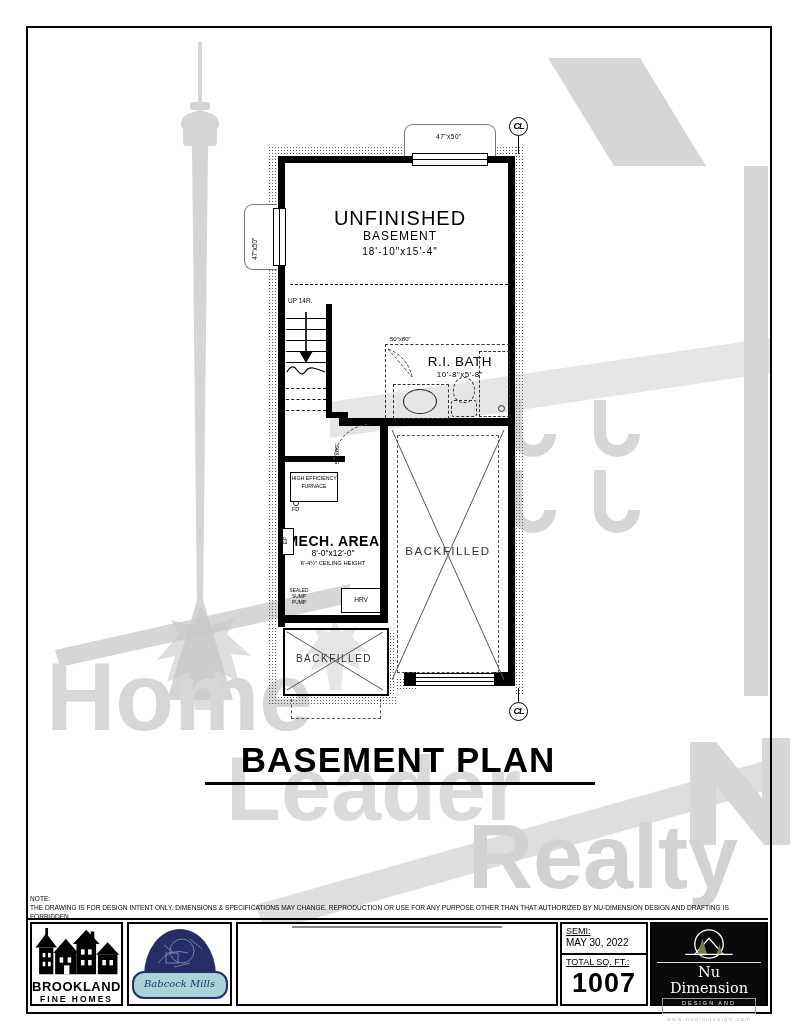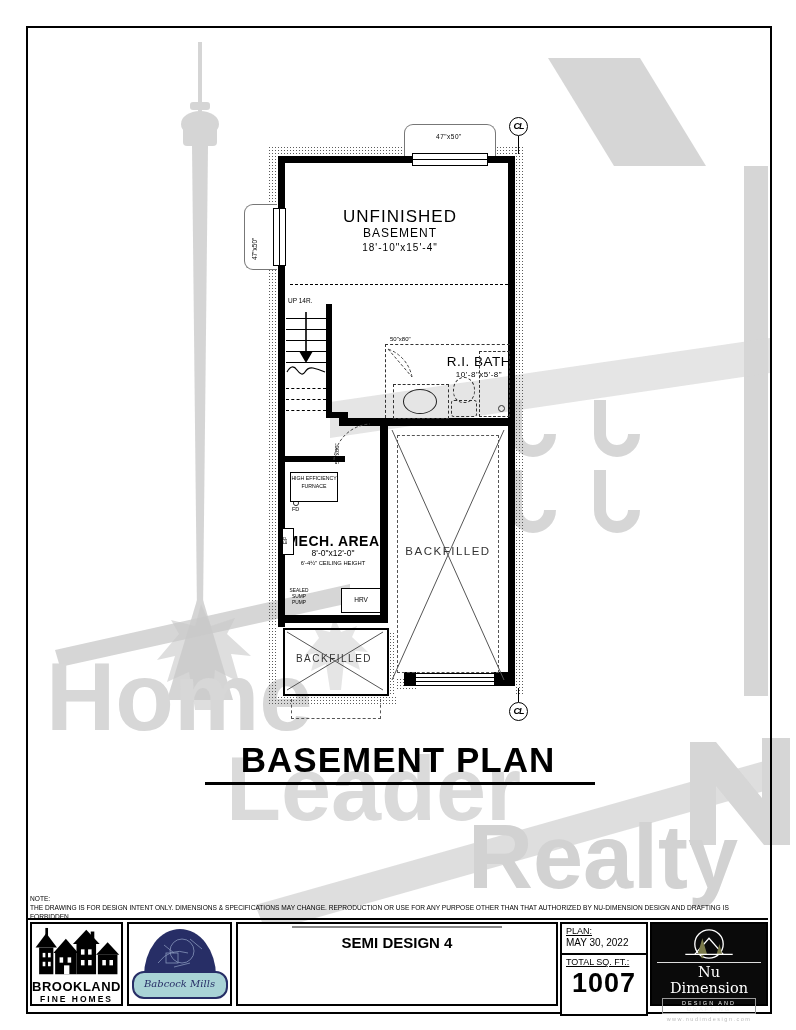--- a/index.html
+++ b/index.html
@@ -126,21 +126,21 @@
   <div class="winbox" style="left:273px;top:208px;width:11px;height:56px;">
     <div style="position:absolute;left:5px;top:0;width:1px;height:56px;background:#000;"></div>
   </div>
 
   <div class="clsym" style="left:509px;top:117px;">CL</div>
   <div class="abs" style="left:518px;top:136px;width:1px;height:18px;background:#000;z-index:5;"></div>
   <div class="clsym" style="left:509px;top:702px;">CL</div>
   <div class="abs" style="left:518px;top:688px;width:1px;height:14px;background:#000;z-index:5;"></div>
 
   <div class="lbl ctr" style="left:320px;top:207px;width:160px;">
-    <div style="font-size:17px;letter-spacing:1px;text-align:center;">UNFINISHED</div>
+    <div style="font-size:20px;letter-spacing:1px;text-align:center;">UNFINISHED</div>
     <div style="font-size:12px;letter-spacing:1px;">BASEMENT</div>
     <div style="font-size:10px;letter-spacing:1px;margin-top:2px;">18'-10"x15'-4"</div>
   </div>
   <div class="dash" style="left:290px;top:284px;width:218px;border-top:1.5px dashed #000;"></div>
 
   <div class="lbl" style="left:288px;top:297px;font-size:6.5px;">UP 14R.</div>
   <div class="abs" style="left:286px;top:308px;width:40px;height:110px;z-index:5;">
     <div style="position:absolute;top:10px;width:40px;height:1px;background:#000;"></div>
     <div style="position:absolute;top:21px;width:40px;height:1px;background:#000;"></div>
     <div style="position:absolute;top:32px;width:40px;height:1px;background:#000;"></div>
@@ -150,21 +150,21 @@
     <div style="position:absolute;top:91px;width:40px;border-top:1px dashed #000;"></div>
     <div style="position:absolute;top:102px;width:40px;border-top:1px dashed #000;"></div>
   </div>
   <div class="lbl" style="left:334px;top:424px;width:9px;height:40px;font-size:6px;">
        <span class="vtext" style="display:block;height:40px;">50"x80"</span>
     </div>
 
   <div class="dash" style="left:385px;top:344px;width:125px;border-top:1px dashed #333;"></div>
   <div class="dash" style="left:385px;top:344px;height:74px;border-left:1px dashed #333;"></div>
   <div class="lbl" style="left:390px;top:336px;font-size:6px;">50"x80"</div>
-  <div class="lbl ctr" style="left:424px;top:354px;width:110px;">
+  <div class="lbl ctr" style="left:405px;top:354px;width:110px;">
     <div style="font-size:13.5px;letter-spacing:0.5px;">R.I. BATH</div>
     <div style="font-size:8px;letter-spacing:0.5px;">10'-8"x5'-8"</div>
   </div>
   <div class="dash" style="left:393px;top:384px;width:54px;height:33px;border:1px dashed #333;"></div>
   <div class="abs" style="left:403px;top:389px;width:32px;height:23px;border:1.3px solid #222;border-radius:50%;z-index:6;"></div>
   <div class="abs" style="left:453px;top:377px;width:20px;height:24px;border:1px dashed #333;border-radius:50% 50% 45% 45%;z-index:6;"></div>
   <div class="abs" style="left:451px;top:400px;width:24px;height:15px;border:1px dashed #333;border-radius:3px;z-index:6;"></div>
   <div class="abs" style="left:479px;top:351px;width:29px;height:64px;border:1px dashed #333;z-index:6;"></div>
   <div class="abs" style="left:498px;top:405px;width:5px;height:5px;border:1px solid #333;border-radius:50%;z-index:6;"></div>
 
@@ -273,28 +273,27 @@
         </g>
       </svg>
     </div>
     <div class="banner" style="background:#a9d3d6;border:2px solid #272e66;color:#272e66;">
       <span>Babcock Mills</span>
     </div>
   </div>
 
   <div class="fbox" style="left:236px;top:922px;width:322px;height:84px;">
     <div class="proj-rule"></div>
-    <div class="proj-sub">SEMI DESIGN 4</div>
   </div>
 
   <div class="fbox dcell" style="left:560px;top:922px;width:88px;height:33px;">
-    <div class="dlabel">PLAN:</div>
+    <div class="dlabel">SEMI:</div>
     <div class="dval">MAY 30, 2022</div>
   </div>
-  <div class="fbox dcell" style="left:560px;top:953px;width:88px;height:63px;">
+  <div class="fbox dcell" style="left:560px;top:953px;width:88px;height:53px;">
     <div class="dlabel">TOTAL SQ. FT.:</div>
     <div class="sqft">1007</div>
   </div>
 
   <div class="fbox nd" style="left:650px;top:922px;width:118px;height:84px;">
     <svg width="58" height="36" viewBox="0 0 60 38" style="display:block;margin:2px auto 0 auto;">
       <circle cx="30" cy="19" r="15" fill="none" stroke="#fff" stroke-width="1.4"></circle>
       <polyline points="15,30 30,13 45,30" fill="none" stroke="#fff" stroke-width="1.4"></polyline>
       <polygon points="18,30 23,13 28,30" fill="#7a7a4a"></polygon>
       <rect x="22" y="30" width="2" height="4" fill="#7a7a4a"></rect>

